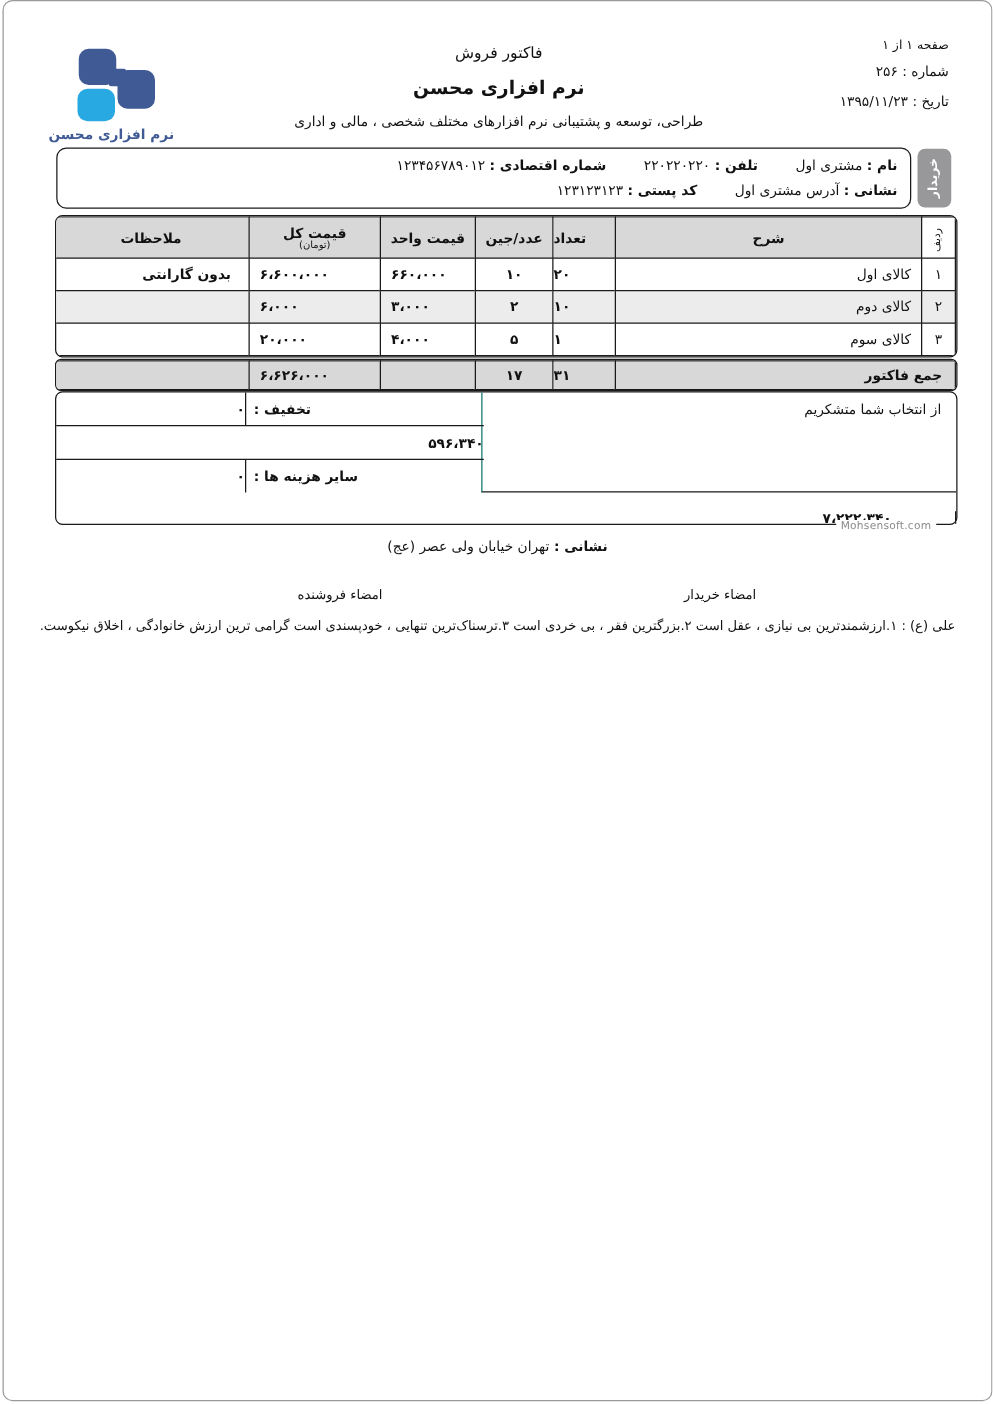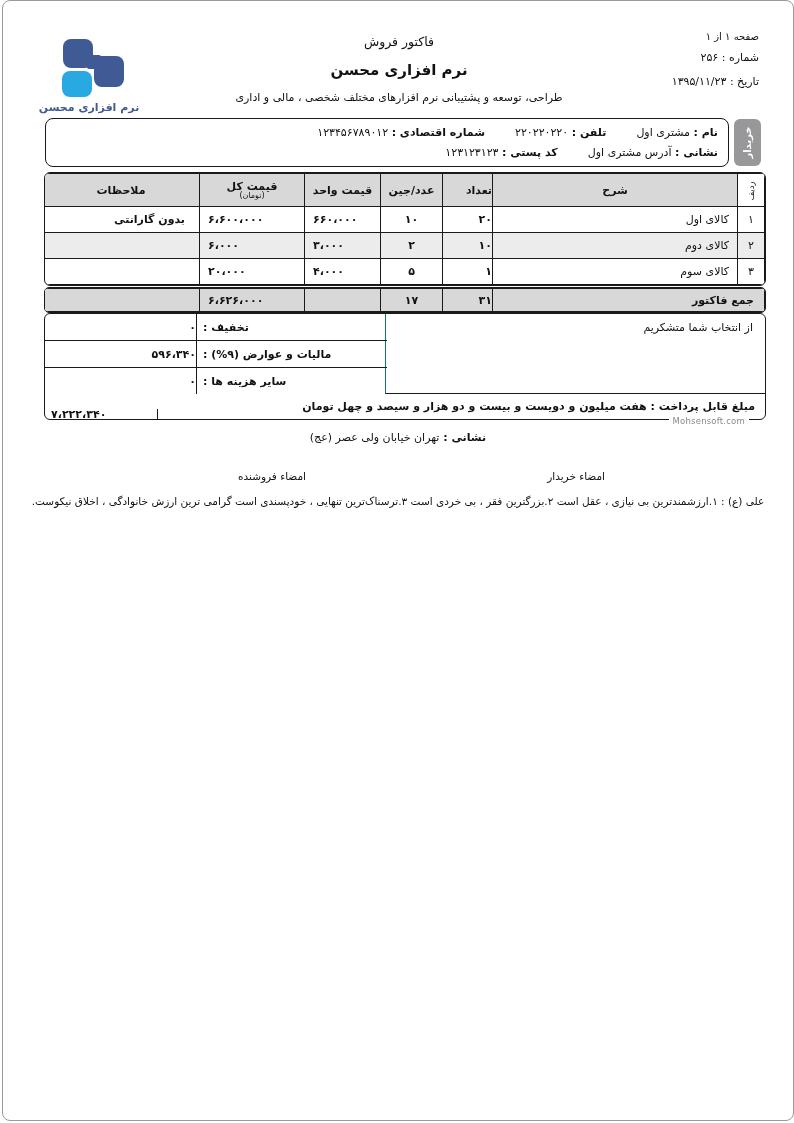--- a/index.html
+++ b/index.html
@@ -43,21 +43,21 @@
   }
   .vtext { transform:rotate(-90deg); white-space:nowrap; font-size:10px; font-weight:bold; }
   
   .tbl-wrap { position:absolute; top:171px; left:41px; width:722px; border:1px solid #1a1a1a; border-radius:6px; overflow:hidden; }
   table { width:100%; border-collapse:collapse; table-layout:fixed; }
   td,th { border:1px solid #1a1a1a; font-size:11px; overflow:hidden; }
   thead th { background:#d8d8d8; height:33px; font-weight:bold; }
   th.c-no { background:#fff; font-weight:normal; }
   .c-no { width:27px; text-align:center; }
   .c-desc { width:245px; text-align:right; padding-right:8px; }
-  .c-qty { width:50px; text-align:right; }
+  .c-qty { width:50px; text-align:left; }
   .c-dozen { width:62px; text-align:center; }
   .c-unit { width:76px; text-align:left; padding-left:8px; }
   .c-total { width:105px; text-align:left; padding-left:8px; }
   .c-notes { width:157px; text-align:right; padding-right:14px; }
   thead .c-unit, thead .c-total, thead .c-notes { text-align:center; padding:0; }
   tbody td { height:26px; }
   tbody .c-qty, tbody .c-dozen, tbody .c-unit, tbody .c-total, tbody .c-notes { font-weight:bold; }
   tr.alt td { background:#ececec; }
   .sub-unit { font-size:8px; font-weight:normal; display:block; margin-top:-2px; }
   
@@ -210,41 +210,34 @@
     <div class="sum-rows">
       <div class="sum-row">
         <div class="lab">
             <span>تخفیف :</span>
           </div>
         <div class="val">
             <span>۰</span>
           </div>
       </div>
       <div class="sum-row">
-        <div class="lab">
-            <span>مالیات و عوارض (۹%) :</span>
-          </div>
         <div class="val">
             <span>۵۹۶،۳۴۰</span>
           </div>
       </div>
       <div class="sum-row" style="border-bottom:none;">
         <div class="lab">
             <span>سایر هزینه ها :</span>
           </div>
         <div class="val">
             <span>۰</span>
           </div>
       </div>
     </div>
     <div class="pay-row">
-      <div class="pay-text">
-        <span class="b">مبلغ قابل پرداخت :</span>
-        <span class="b">هفت میلیون و دویست و بیست و دو هزار و سیصد و چهل تومان</span>
-      </div>
       <div class="pay-value">
           <span>۷،۲۲۲،۳۴۰</span>
         </div>
     </div>
     <div class="watermark">Mohsensoft.com</div>
   </div>
 
   <div class="f-address">
     <span>نشانی :</span>
     <span class="v">تهران خیابان ولی عصر (عج)</span>

